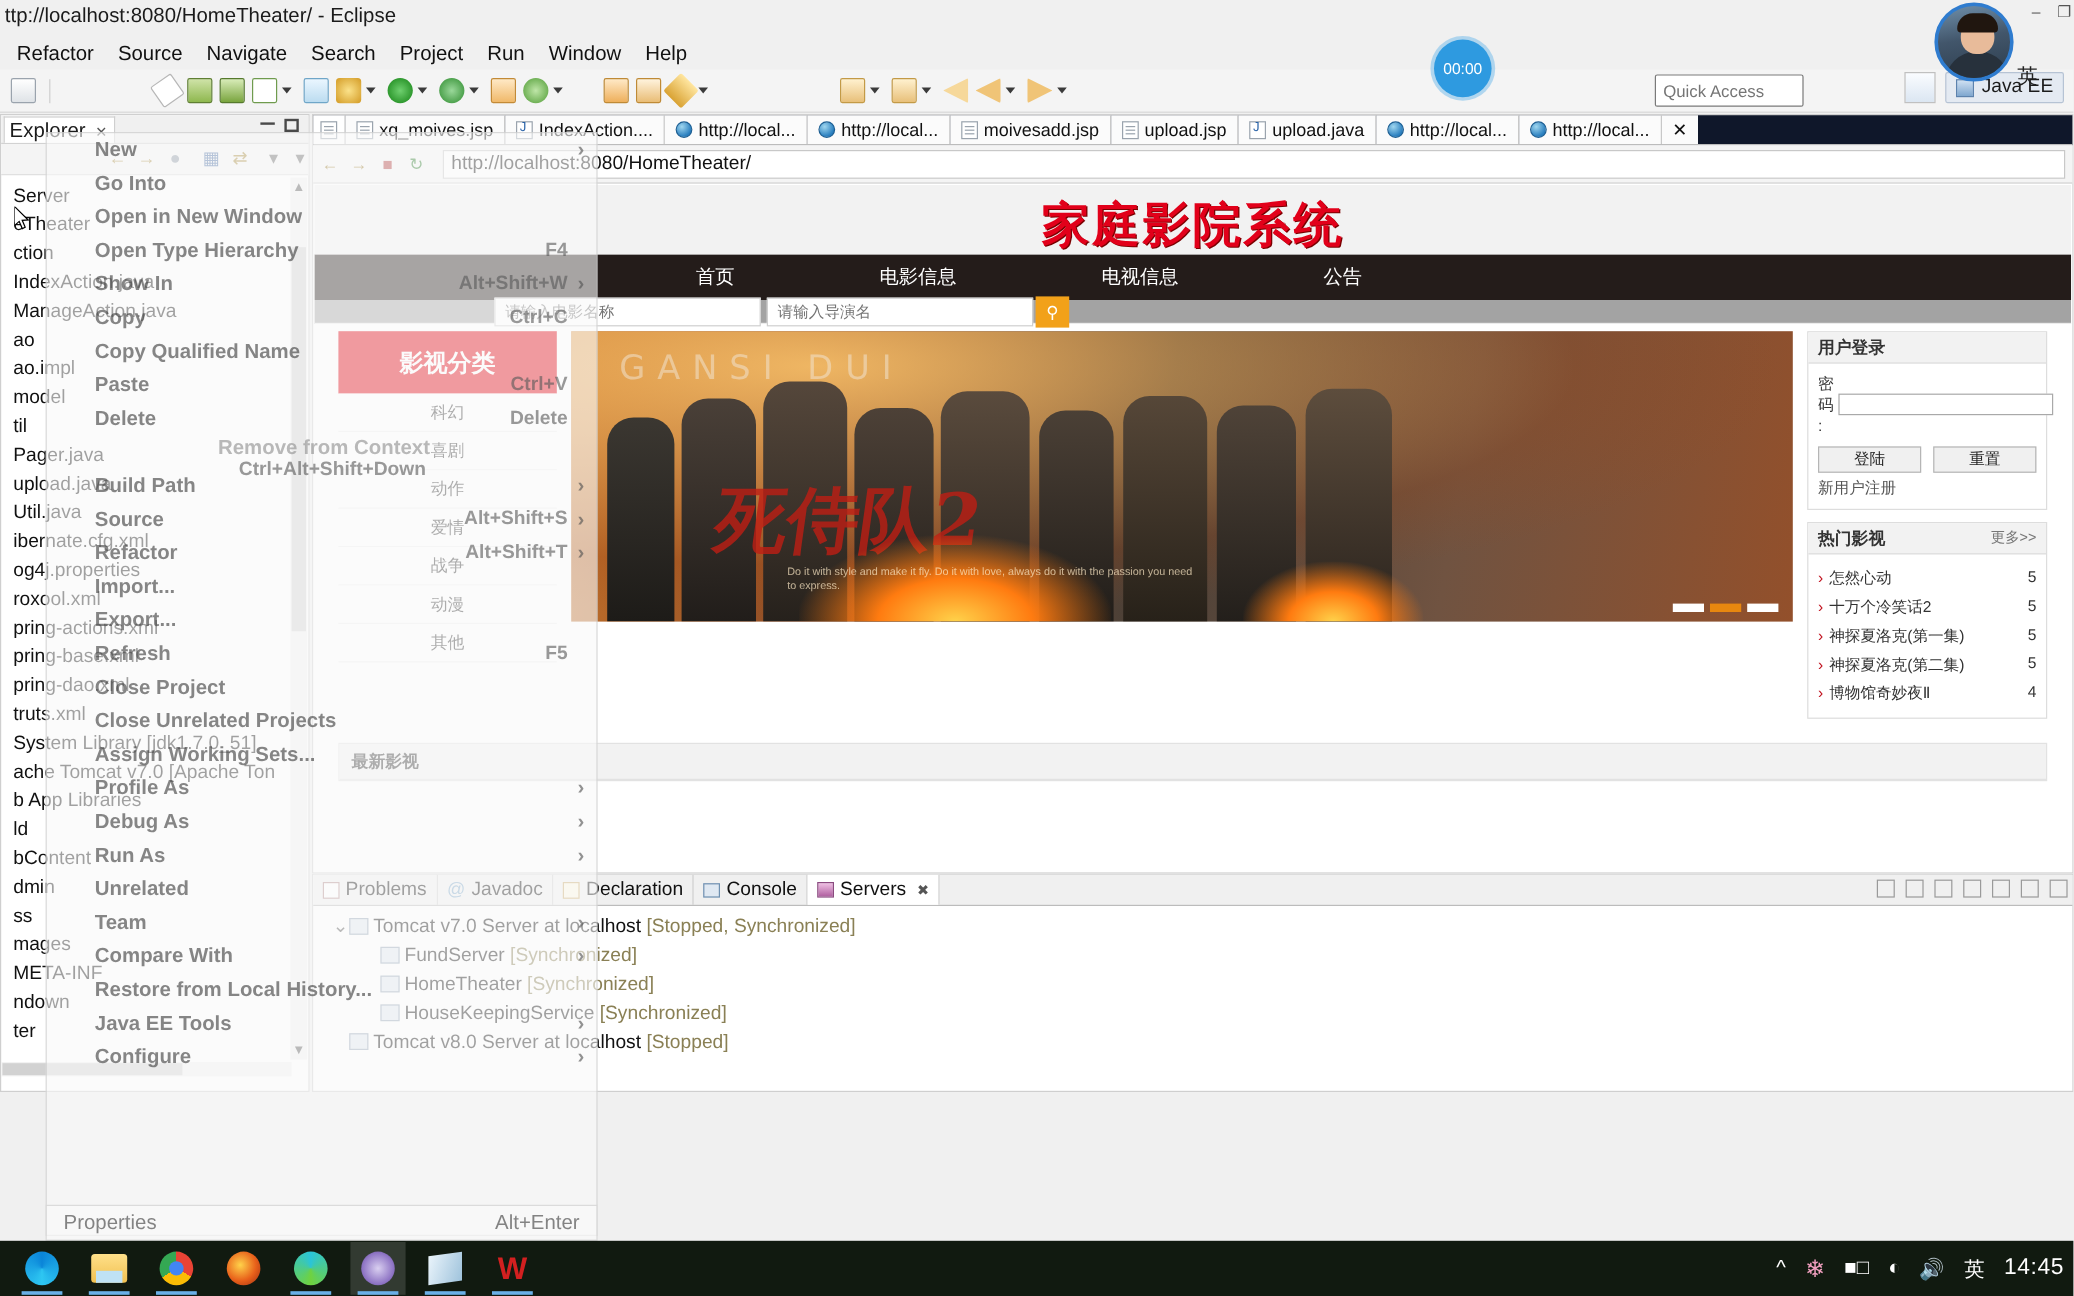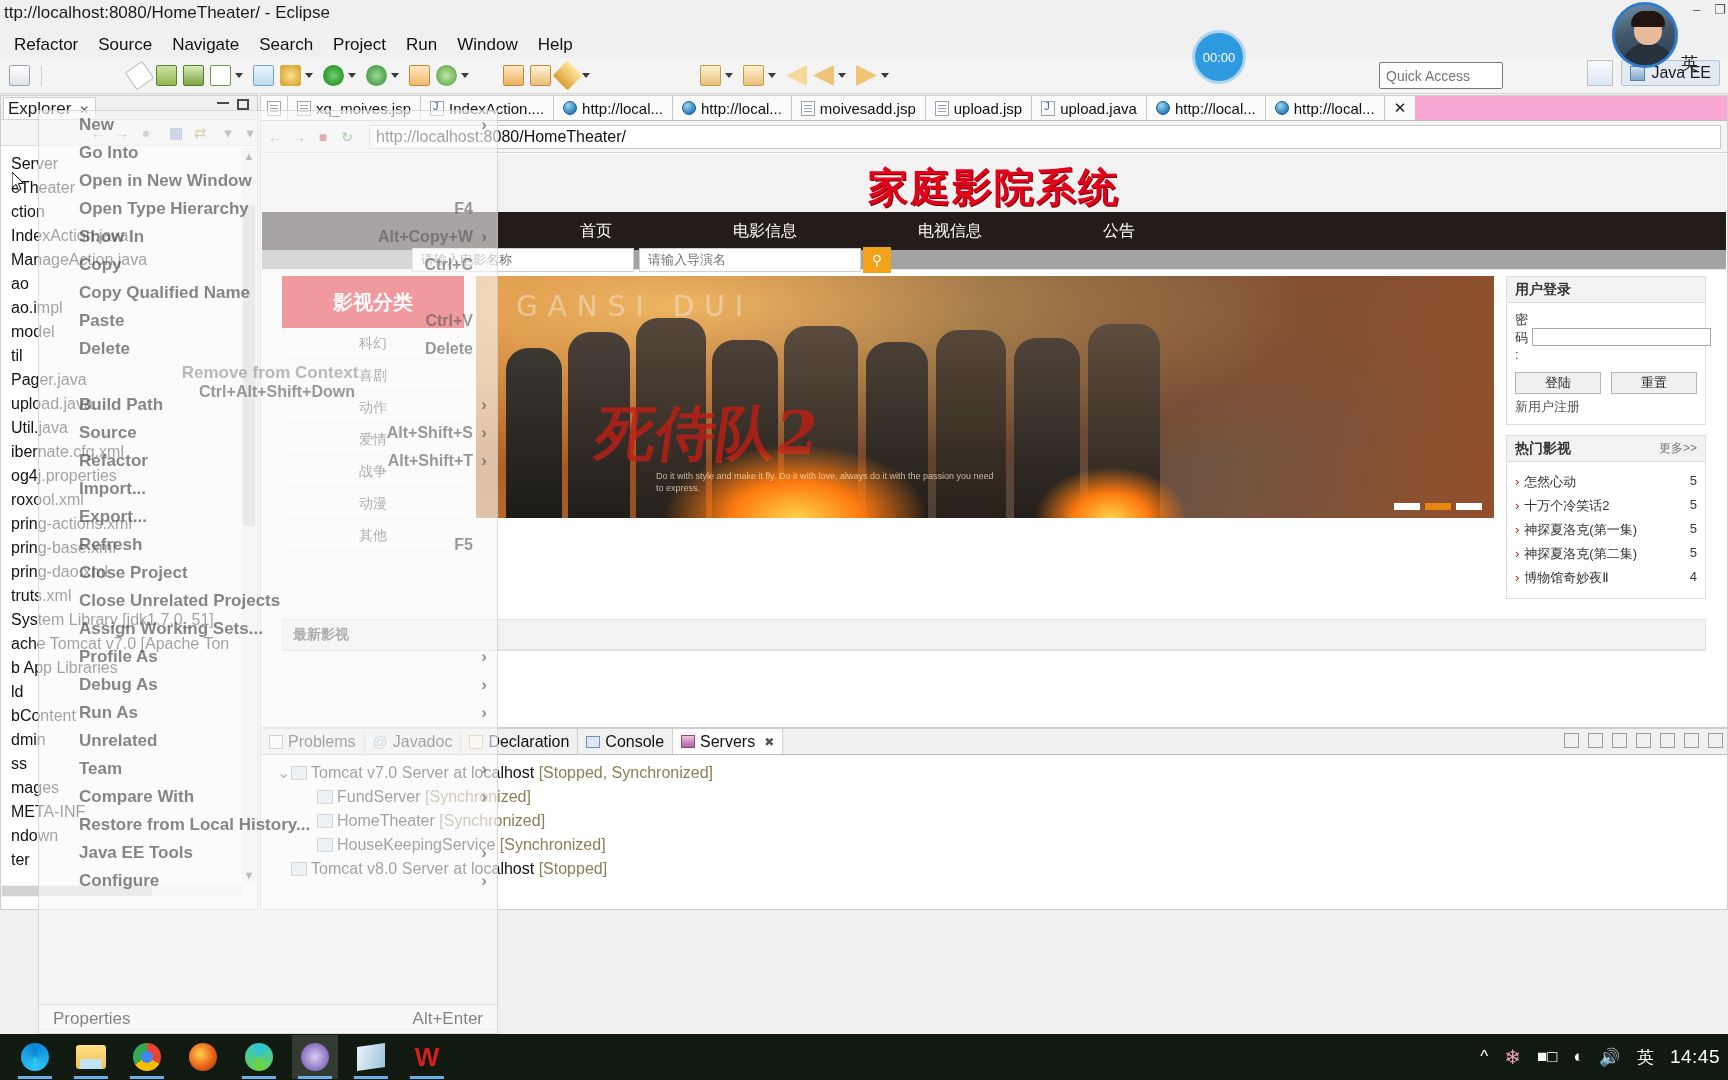--- a/index.html
+++ b/index.html
@@ -90,21 +90,21 @@
   #tree-vscroll .up, #tree-vscroll .dn { position:absolute; left:0; width:14px;height:16px; text-align:center;
      font-size:11px; color:#555; line-height:16px;}
   #tree-vscroll .up { top:0; } #tree-vscroll .dn { bottom:0; }
   #tree-hscroll { position:absolute; left:0; right:14px; bottom:12px; height:12px; background:#f2f2f2;}
   #tree-hscroll .thumb { position:absolute; left:1px; top:1px; width:150px; height:10px; background:#d2d2d2;}
   
   #editor {
     position:absolute; left:260px; top:95px; width:1468px; height:633px;
     background:#fff; border:1px solid #cfcfcf;
   }
-  #editor-tabs { height:25px; background:#f9a8d4; display:flex; align-items:stretch;
+  #editor-tabs { height:25px; background:#0f172a; display:flex; align-items:stretch;
      border-bottom:1px solid #bcbcbc; }
   .etab { display:flex; align-items:center; gap:5px; padding:0 9px; font-size:15px;
      border-right:1px solid #c8c8c8; background:#fbfbfb; white-space:nowrap; color:#111;}
   .etab.first { background:#fff; }
   .etab .ic { width:14px;height:15px; display:inline-block; position:relative; }
   .ic.doc { background:#fff; border:1px solid #9aa3ad; }
   .ic.doc:after{content:'';position:absolute;left:2px;top:3px;width:8px;height:1px;
      box-shadow:0 3px 0 #9aa3ad,0 6px 0 #9aa3ad; background:#9aa3ad;}
   .ic.java { background:#fff; border:1px solid #9aa3ad; }
   .ic.java:after{content:'J';position:absolute;left:2px;top:-2px;font-size:11px;color:#2a63a8;}
@@ -584,21 +584,21 @@
     </div>
     <div class="cm">
       <span class="cic"></span>
       <span class="lbl">Open Type Hierarchy</span>
       <span class="key">F4</span>
       <span class="arw"></span>
     </div>
     <div class="cm">
       <span class="cic"></span>
       <span class="lbl">Show In</span>
-      <span class="key">Alt+Copy+W</span>
+      <span class="key">Alt+Shift+W</span>
       <span class="arw">›</span>
     </div>
     <div class="cm">
       <span class="cic"></span>
       <span class="lbl">Copy</span>
       <span class="key">Ctrl+C</span>
       <span class="arw"></span>
     </div>
     <div class="cm">
       <span class="cic"></span>

